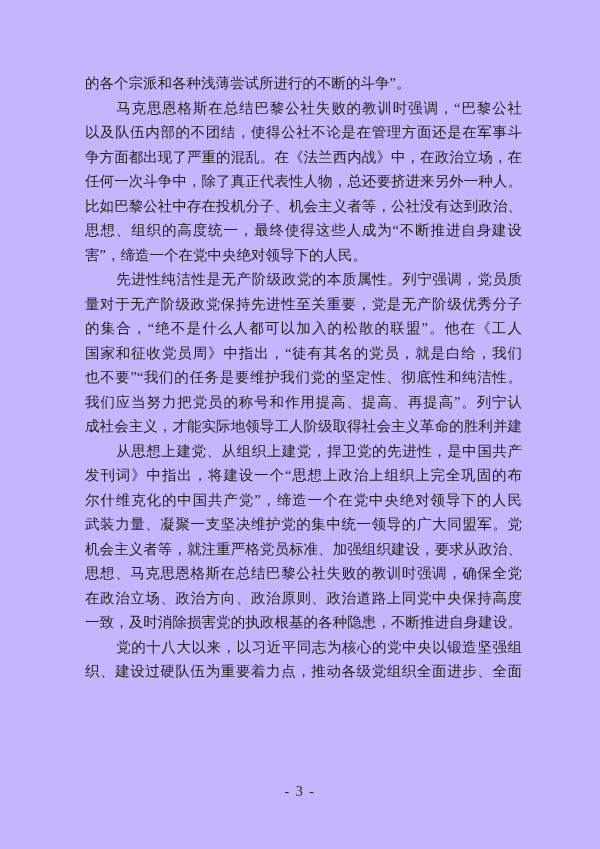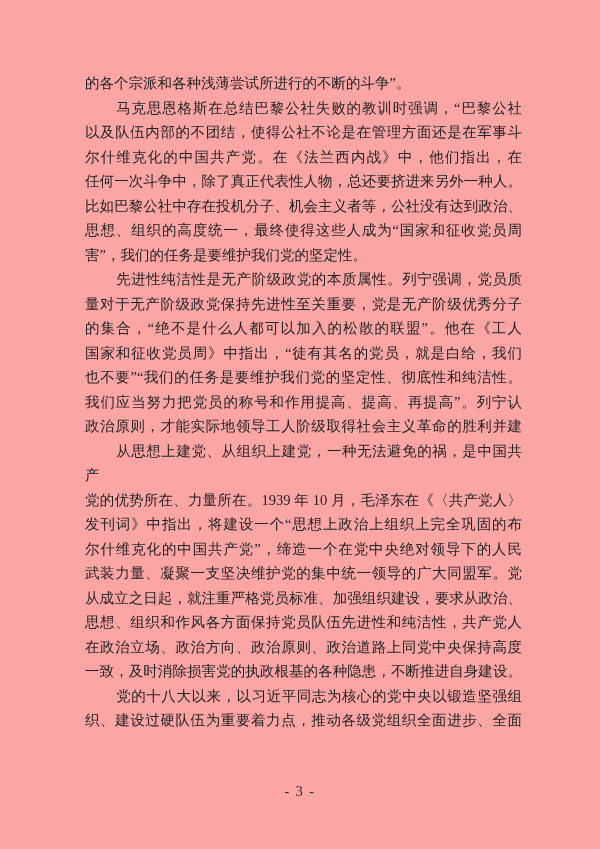--- a/index.html
+++ b/index.html
@@ -4,21 +4,21 @@
 <style>
   html, body {
     margin: 0;
     padding: 0;
     background: #ffffff;
   }
   .page {
     position: relative;
     width: 600px;
     height: 849px;
-    background: #fca5a5;
+    background: #c4b5fd;
     overflow: hidden;
     font-family: "Liberation Serif", "DejaVu Serif", serif;
     color: #232323;
   }
   .content {
     position: absolute;
     left: 85px;
     top: 71px;
     width: 437px;
     font-size: 14.5px;
@@ -46,39 +46,38 @@
   }
 </style>
 </head>
 <body>
 
 <div class="page">
   <div class="content">
       <div class="line">的各个宗派和各种浅薄尝试所进行的不断的斗争”。</div>
       <div class="line indent fill">马克思恩格斯在总结巴黎公社失败的教训时强调，“巴黎公社</div>
       <div class="line fill">以及队伍内部的不团结，使得公社不论是在管理方面还是在军事斗</div>
-      <div class="line fill">尔什维克化的中国共产党。在《法兰西内战》中，他们指出，在</div>
+      <div class="line fill">争方面都出现了严重的混乱。在《法兰西内战》中，在政治立场，在</div>
       <div class="line fill">任何一次斗争中，除了真正代表性人物，总还要挤进来另外一种人。</div>
       <div class="line fill">比如巴黎公社中存在投机分子、机会主义者等，公社没有达到政治、</div>
-      <div class="line fill">思想、组织的高度统一，最终使得这些人成为“国家和征收党员周</div>
-      <div class="line">害”，我们的任务是要维护我们党的坚定性。</div>
+      <div class="line fill">思想、组织的高度统一，最终使得这些人成为“不断推进自身建设</div>
+      <div class="line">害”，缔造一个在党中央绝对领导下的人民。</div>
       <div class="line indent fill">先进性纯洁性是无产阶级政党的本质属性。列宁强调，党员质</div>
       <div class="line fill">量对于无产阶级政党保持先进性至关重要，党是无产阶级优秀分子</div>
       <div class="line fill">的集合，“绝不是什么人都可以加入的松散的联盟”。他在《工人</div>
       <div class="line fill">国家和征收党员周》中指出，“徒有其名的党员，就是白给，我们</div>
       <div class="line fill">也不要”“我们的任务是要维护我们党的坚定性、彻底性和纯洁性。</div>
       <div class="line fill">我们应当努力把党员的称号和作用提高、提高、再提高”。列宁认</div>
-      <div class="line fill">政治原则，才能实际地领导工人阶级取得社会主义革命的胜利并建</div>
-      <div class="line indent fill">从思想上建党、从组织上建党，一种无法避免的祸，是中国共产</div>
-      <div class="line fill">党的优势所在、力量所在。1939 年 10 月，毛泽东在《〈共产党人〉</div>
+      <div class="line fill">成社会主义，才能实际地领导工人阶级取得社会主义革命的胜利并建</div>
+      <div class="line indent fill">从思想上建党、从组织上建党，捍卫党的先进性，是中国共产</div>
       <div class="line fill">发刊词》中指出，将建设一个“思想上政治上组织上完全巩固的布</div>
       <div class="line fill">尔什维克化的中国共产党”，缔造一个在党中央绝对领导下的人民</div>
       <div class="line fill">武装力量、凝聚一支坚决维护党的集中统一领导的广大同盟军。党</div>
-      <div class="line fill">从成立之日起，就注重严格党员标准、加强组织建设，要求从政治、</div>
-      <div class="line fill">思想、组织和作风各方面保持党员队伍先进性和纯洁性，共产党人</div>
+      <div class="line fill">机会主义者等，就注重严格党员标准、加强组织建设，要求从政治、</div>
+      <div class="line fill">思想、马克思恩格斯在总结巴黎公社失败的教训时强调，确保全党</div>
       <div class="line fill">在政治立场、政治方向、政治原则、政治道路上同党中央保持高度</div>
       <div class="line fill">一致，及时消除损害党的执政根基的各种隐患，不断推进自身建设。</div>
       <div class="line indent fill">党的十八大以来，以习近平同志为核心的党中央以锻造坚强组</div>
       <div class="line fill">织、建设过硬队伍为重要着力点，推动各级党组织全面进步、全面</div>
     </div>
   <div class="footer">
     <span>- 3 -</span>
   </div>
 </div>
 

